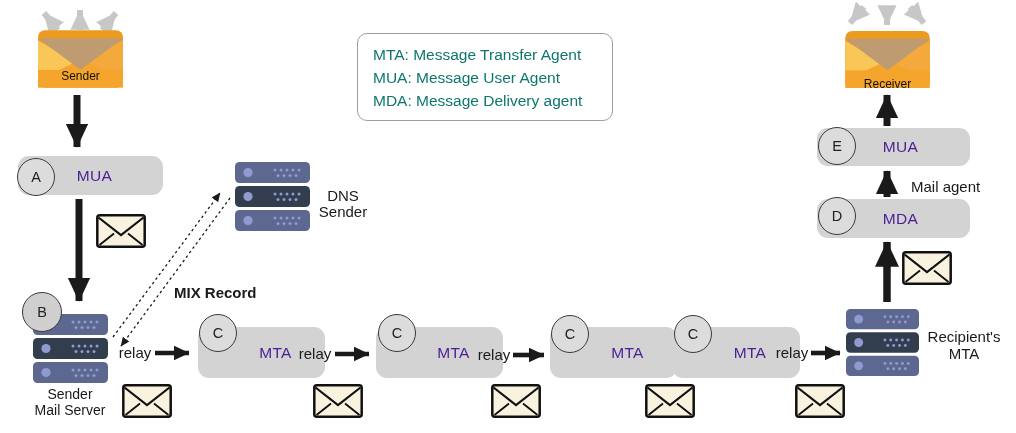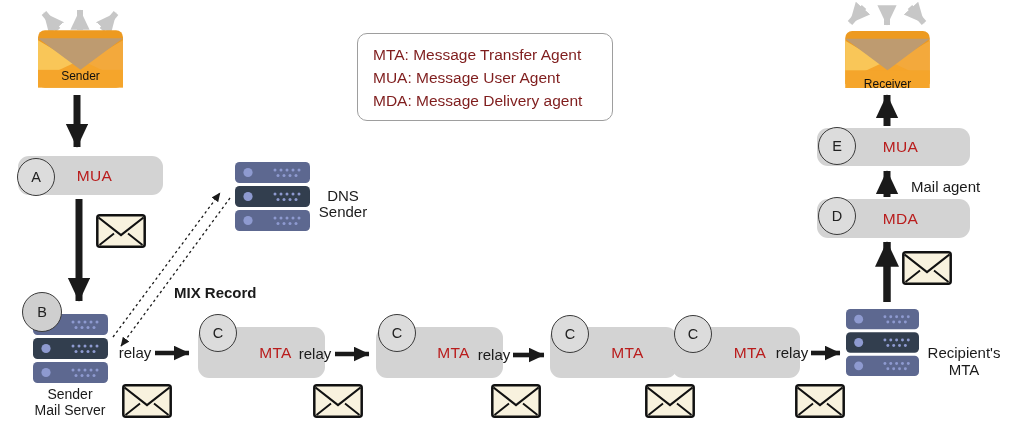--- a/index.html
+++ b/index.html
@@ -5,41 +5,41 @@
   html,body{margin:0;padding:0;background:#ffffff;}
   .stage{
     position:relative;width:1016px;height:433px;background:#ffffff;
     font-family:"Liberation Sans",sans-serif;overflow:hidden;color:#141414;
   }
   .stage svg{display:block;}
   #connectors{position:absolute;left:0;top:0;z-index:1;}
   .pill{
     position:absolute;z-index:2;background:#d3d3d3;border-radius:11px;
     display:flex;align-items:center;justify-content:center;
-    font-size:15.5px;font-weight:500;color:#b91c1c;letter-spacing:.3px;
+    font-size:15.5px;font-weight:500;color:#4c1d95;letter-spacing:.3px;
   }
   .badge{
     position:absolute;z-index:3;width:38px;height:38px;border-radius:50%;
     background:#cfcfcf;border:1.6px solid #3a3a3a;box-sizing:border-box;
     display:flex;align-items:center;justify-content:center;
     font-size:14.5px;color:#222;
   }
   .badge.light{background:#dcdcdc;}
   .env{position:absolute;z-index:2;}
   .env-label{
     position:absolute;left:0;right:0;bottom:5px;text-align:center;
     font-size:12px;font-weight:500;color:#101010;
   }
   .mail{position:absolute;z-index:2;width:50px;height:34px;}
   .srv{position:absolute;z-index:2;}
   .legend{
     position:absolute;z-index:2;left:357px;top:33px;width:256px;height:88px;
     box-sizing:border-box;border:1.5px solid #9e9e9e;border-radius:10px;
     background:#ffffff;padding:9px 0 0 15px;
-    font-size:15.5px;line-height:23px;color:#7f1d1d;
+    font-size:15.5px;line-height:23px;color:#0f766e;
   }
   .lbl{position:absolute;z-index:2;color:#1a1a1a;font-size:15px;line-height:16px;}
   .lbl.center{text-align:center;}
   .lbl.bold{font-weight:600;}
   .lbl.small{font-size:14px;line-height:15.5px;}
 </style>
 </head>
 <body>
 
 <div class="stage">
@@ -204,21 +204,21 @@
   <div class="srv" style="left:846px;top:306px">
     <svg width="73" height="73" viewBox="0 0 75 69">
       <rect width="75" height="21" rx="4.5" fill="#5D6890"></rect>
       <use href="#slabdots" fill="#8E9AD0"></use>
       <rect y="24" width="75" height="21" rx="4.5" fill="#323E4E"></rect>
       <use href="#slabdots" y="24" fill="#8E9AD0"></use>
       <rect y="48" width="75" height="21" rx="4.5" fill="#5D6890"></rect>
       <use href="#slabdots" y="48" fill="#8E9AD0"></use>
     </svg>
   </div>
-  <div class="lbl center" style="left:918px;top:344px;width:92px;line-height:17px">
+  <div class="lbl center" style="left:918px;top:328px;width:92px;line-height:17px">
     <div>Recipient's</div>
     <div>MTA</div>
   </div>
 
   <div class="pill" style="left:817px;top:199px;width:139px;height:39px;padding-left:14px">
     <span>MDA</span>
   </div>
   <div class="badge light" style="left:818px;top:197px">D</div>
 
   <div class="pill" style="left:817px;top:128px;width:139px;height:38px;padding-left:14px">

